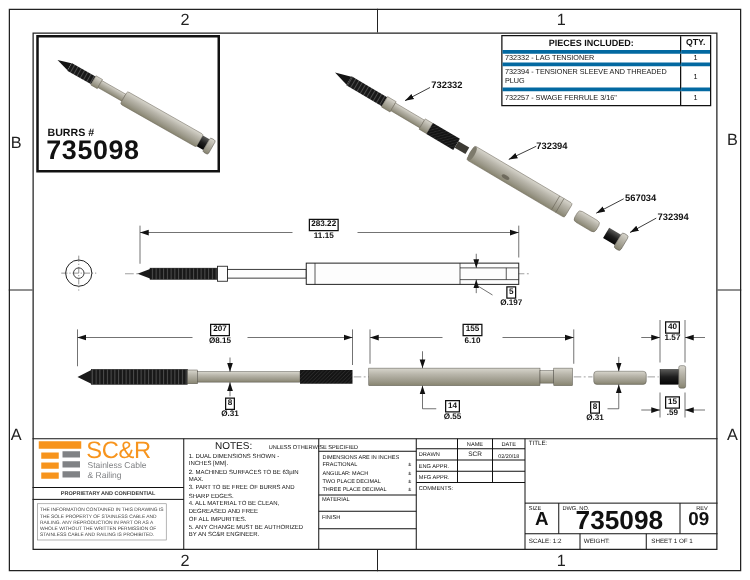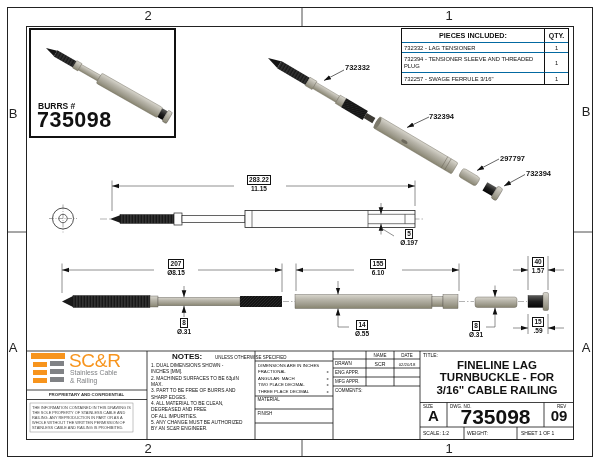--- a/index.html
+++ b/index.html
@@ -12,21 +12,21 @@
   .dim{position:absolute;width:44px;text-align:center;font-size:6.5px;font-weight:bold;
        line-height:1.3;color:#111;}
   .dim .mm{display:inline-block;border:0.8px solid #111;padding:0 1.5px;background:#fff;}
   .dim .in{display:block;}
   .callout{position:absolute;font-size:7.5px;font-weight:bold;color:#111;}
   .t{position:absolute;white-space:pre-line;}
   .tiny{font-size:4.5px;}
   .center{text-align:center;}
   .tbl{position:absolute;left:401px;top:28px;display:grid;grid-template-columns:143px 23px;
        grid-template-rows:14px 10px 20px 11px;border:1px solid #111;background:transparent;}
-  .tbl>div{border-right:1px solid #111;border-bottom:1px solid #0369a1;display:flex;align-items:center;
+  .tbl>div{border-right:1px solid #111;border-bottom:3px solid #0369a1;display:flex;align-items:center;
        font-size:5.8px;padding-left:2px;box-sizing:border-box;}
   .tbl>div:nth-child(2n){border-right:none;justify-content:center;padding-left:0;}
   .tbl>div:nth-last-child(-n+2){border-bottom:none;}
   .tbl .hd{font-weight:bold;font-size:7.2px;justify-content:center;padding-left:0;}
   .orange{color:var(--orange,#F7941D);}
   .gray{color:var(--gray,#808285);}
 </style>
 </head>
 <body>
 
@@ -220,21 +220,21 @@
     <div>732332 - LAG TENSIONER</div>
     <div>1</div>
     <div style="line-height:1.15;">732394 - TENSIONER SLEEVE AND THREADED PLUG</div>
     <div>1</div>
     <div>732257 - SWAGE FERRULE 3/16"</div>
     <div>1</div>
   </div>
 
   <div class="callout" style="left:345px;top:63px;">732332</div>
   <div class="callout" style="left:429px;top:112px;">732394</div>
-  <div class="callout" style="left:500px;top:153.5px;">297797</div>
+  <div class="callout" style="left:500px;top:153.5px;">567034</div>
   <div class="callout" style="left:526px;top:169px;">732394</div>
 
   <div class="dim" style="left:237px;top:175px;">
     <span class="mm">283.22</span>
     <span class="in">11.15</span>
   </div>
   <div class="dim" style="left:387px;top:229px;">
     <span class="mm">5</span>
     <span class="in">Ø.197</span>
   </div>
@@ -266,21 +266,21 @@
     <span class="mm">15</span>
     <span class="in">.59</span>
   </div>
 
   <div class="t orange" style="left:69px;top:350px;font-size:19px;font-weight:normal;letter-spacing:-0.3px;">SC&amp;R</div>
   <div class="t gray" style="left:70px;top:368.5px;font-size:6.8px;">Stainless Cable</div>
   <div class="t gray" style="left:70px;top:377px;font-size:6.8px;">&amp; Railing</div>
   <div class="t center" style="left:26px;top:391.5px;width:121px;font-size:4.4px;font-weight:bold;color:#333;">PROPRIETARY AND CONFIDENTIAL</div>
   <div class="t" style="left:32px;top:405px;width:99px;font-size:3.9px;line-height:1.3;color:#444;white-space:normal;">THE INFORMATION CONTAINED IN THIS DRAWING IS THE SOLE PROPERTY OF STAINLESS CABLE AND RAILING. ANY REPRODUCTION IN PART OR AS A WHOLE WITHOUT THE WRITTEN PERMISSION OF STAINLESS CABLE AND RAILING IS PROHIBITED.</div>
 
-  <div class="t" style="left:172px;top:352px;font-size:8px;font-weight:bold;">NOTES:</div>
+  <div class="t" style="left:172px;top:352px;font-size:8px;font-weight:normal;">NOTES:</div>
   <div class="t tiny" style="left:215px;top:354.5px;">UNLESS OTHERWISE SPECIFIED</div>
   <div class="t" style="left:151px;top:363px;font-size:4.8px;line-height:1.32;">1. DUAL DIMENSIONS SHOWN -
 INCHES [MM].
 2. MACHINED SURFACES TO BE 63µIN
 MAX.
 3. PART TO BE FREE OF BURRS AND
 SHARP EDGES.
 4. ALL MATERIAL TO BE CLEAN,
 DEGREASED AND FREE
 OF ALL IMPURITIES.
@@ -315,23 +315,20 @@
   <div class="t tiny center" style="left:366px;top:352.5px;width:28px;">NAME</div>
   <div class="t tiny center" style="left:394px;top:352.5px;width:26px;">DATE</div>
   <div class="t tiny" style="left:335px;top:361px;">DRAWN</div>
   <div class="t center" style="left:366px;top:360.5px;width:28px;font-size:5.2px;">SCR</div>
   <div class="t center" style="left:394px;top:361.5px;width:26px;font-size:4.3px;">02/20/18</div>
   <div class="t tiny" style="left:335px;top:370px;">ENG APPR.</div>
   <div class="t tiny" style="left:335px;top:379px;">MFG APPR.</div>
   <div class="t tiny" style="left:335px;top:387.5px;">COMMENTS:</div>
 
   <div class="t" style="left:423px;top:352px;font-size:5px;">TITLE:</div>
-  <div class="t center" style="left:420px;top:359px;width:154px;font-size:11.5px;font-weight:bold;line-height:1.08;">FINELINE LAG
-TURNBUCKLE - FOR
-3/16" CABLE RAILING</div>
   <div class="t tiny" style="left:423px;top:403.5px;">SIZE</div>
   <div class="t center" style="left:420px;top:407px;width:27px;font-size:15px;font-weight:bold;">A</div>
   <div class="t tiny" style="left:450px;top:403.5px;">DWG.  NO.</div>
   <div class="t center" style="left:447px;top:404.5px;width:97px;font-size:21px;font-weight:bold;">735098</div>
   <div class="t tiny" style="left:557px;top:403.5px;">REV</div>
   <div class="t center" style="left:544px;top:407px;width:30px;font-size:15px;font-weight:bold;">09</div>
   <div class="t" style="left:423px;top:429.5px;font-size:5px;">SCALE: 1:2</div>
   <div class="t" style="left:467px;top:429.5px;font-size:5px;">WEIGHT:</div>
   <div class="t" style="left:521px;top:429.5px;font-size:5px;">SHEET 1 OF 1</div>
 

